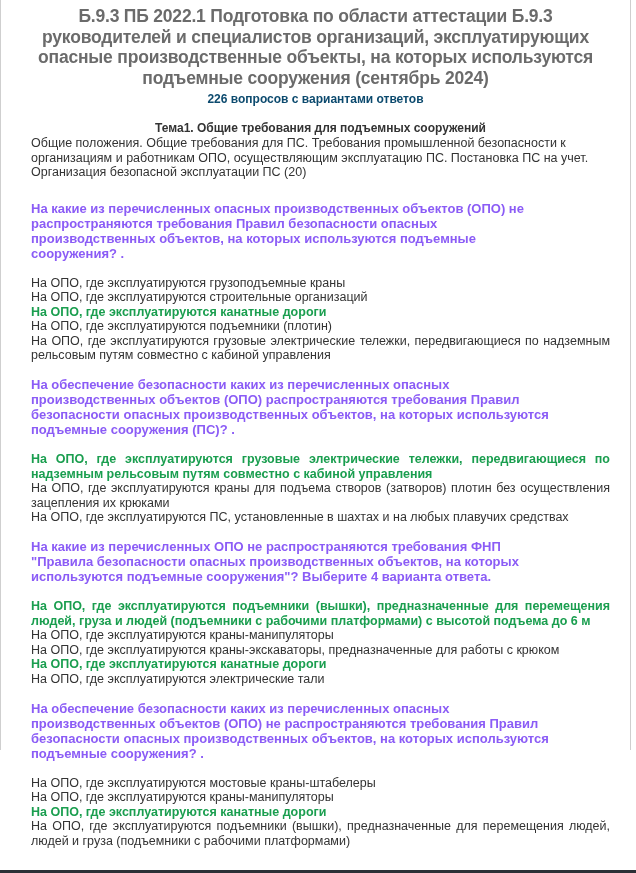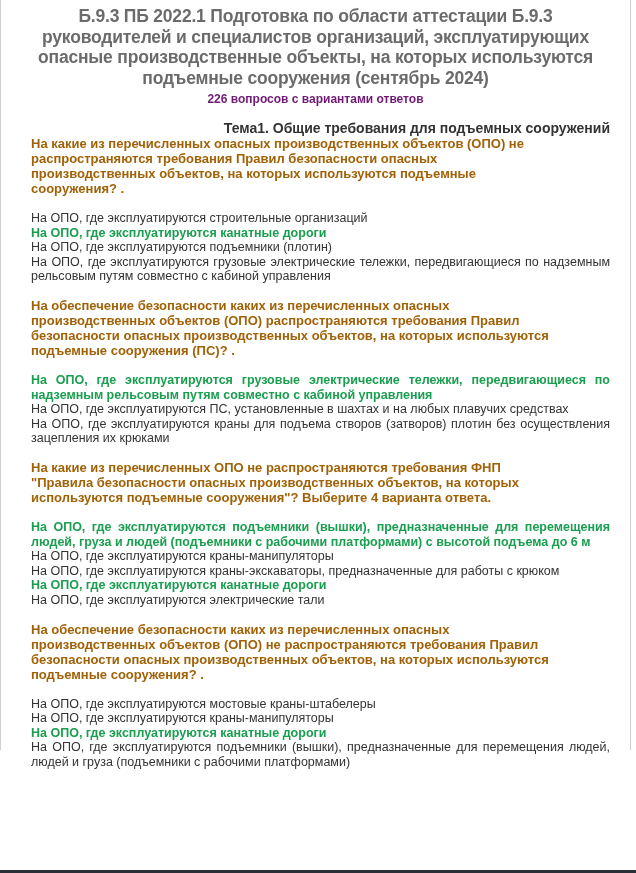--- a/index.html
+++ b/index.html
@@ -41,46 +41,46 @@
       font-weight: bold;
       color: #6b6b6b;
       text-align: center;
       line-height: 20.5px;
       margin: 0 0 0 -10px;
       letter-spacing: -0.2px;
     }
     .doc-subtitle {
       font-size: 12px;
       font-weight: bold;
-      color: #701a75;
+      color: #0c4a6e;
       text-align: center;
       line-height: 16px;
       margin: 3px 0 14px -10px;
     }
     .topic-title {
-      font-size: 14px;
+      font-size: 12px;
       font-weight: bold;
       color: #333;
-      text-align: right;
+      text-align: center;
       line-height: 15px;
       margin: 0;
     }
     .topic-desc {
       font-size: 12.5px;
       color: #333;
       line-height: 14.5px;
       margin: 0 0 21px 0;
     }
     .question {
       margin-bottom: 14px;
     }
     .q-text {
       font-size: 13px;
       font-weight: bold;
-      color: #a16207;
+      color: #8b5cf6;
       line-height: 15px;
       margin: 0 0 15px 0;
       width: 520px;
     }
     .answers {
       margin: 0;
       padding: 0;
       list-style: none;
     }
     .answer {
@@ -96,37 +96,39 @@
   </style>
 </head>
 <body>
 
 <div class="page">
   <div class="content">
     <h1 class="doc-title">Б.9.3 ПБ 2022.1 Подготовка по области аттестации Б.9.3 руководителей и специалистов организаций, эксплуатирующих опасные производственные объекты, на которых используются подъемные сооружения (сентябрь 2024)</h1>
     <div class="doc-subtitle">226 вопросов с вариантами ответов</div>
 
     <div class="topic-title">Тема1. Общие требования для подъемных сооружений</div>
+    <div class="topic-desc">Общие положения. Общие требования для ПС. Требования промышленной безопасности к организациям и работникам ОПО, осуществляющим эксплуатацию ПС. Постановка ПС на учет. Организация безопасной эксплуатации ПС (20)</div>
 
     <div class="question">
       <div class="q-text">На какие из перечисленных опасных производственных объектов (ОПО) не распространяются требования Правил безопасности опасных производственных объектов, на которых используются подъемные сооружения? .</div>
       <ul class="answers">
+        <li class="answer">На ОПО, где эксплуатируются грузоподъемные краны</li>
         <li class="answer">На ОПО, где эксплуатируются строительные организаций</li>
         <li class="answer correct" style="color: rgb(26, 158, 79);">На ОПО, где эксплуатируются канатные дороги</li>
         <li class="answer">На ОПО, где эксплуатируются подъемники (плотин)</li>
         <li class="answer">На ОПО, где эксплуатируются грузовые электрические тележки, передвигающиеся по надземным рельсовым путям совместно с кабиной управления</li>
       </ul>
     </div>
 
     <div class="question">
       <div class="q-text">На обеспечение безопасности каких из перечисленных опасных производственных объектов (ОПО) распространяются требования Правил безопасности опасных производственных объектов, на которых используются подъемные сооружения (ПС)? .</div>
       <ul class="answers">
         <li class="answer correct" style="color: rgb(26, 158, 79);">На ОПО, где эксплуатируются грузовые электрические тележки, передвигающиеся по надземным рельсовым путям совместно с кабиной управления</li>
+        <li class="answer">На ОПО, где эксплуатируются краны для подъема створов (затворов) плотин без осуществления зацепления их крюками</li>
         <li class="answer">На ОПО, где эксплуатируются ПС, установленные в шахтах и на любых плавучих средствах</li>
-        <li class="answer">На ОПО, где эксплуатируются краны для подъема створов (затворов) плотин без осуществления зацепления их крюками</li>
       </ul>
     </div>
 
     <div class="question">
       <div class="q-text">На какие из перечисленных ОПО не распространяются требования ФНП "Правила безопасности опасных производственных объектов, на которых используются подъемные сооружения"? Выберите 4 варианта ответа.</div>
       <ul class="answers">
         <li class="answer correct" style="color: rgb(26, 158, 79);">На ОПО, где эксплуатируются подъемники (вышки), предназначенные для перемещения людей, груза и людей (подъемники с рабочими платформами) с высотой подъема до 6 м</li>
         <li class="answer">На ОПО, где эксплуатируются краны-манипуляторы</li>
         <li class="answer">На ОПО, где эксплуатируются краны-экскаваторы, предназначенные для работы с крюком</li>
         <li class="answer correct" style="color: rgb(26, 158, 79);">На ОПО, где эксплуатируются канатные дороги</li>

